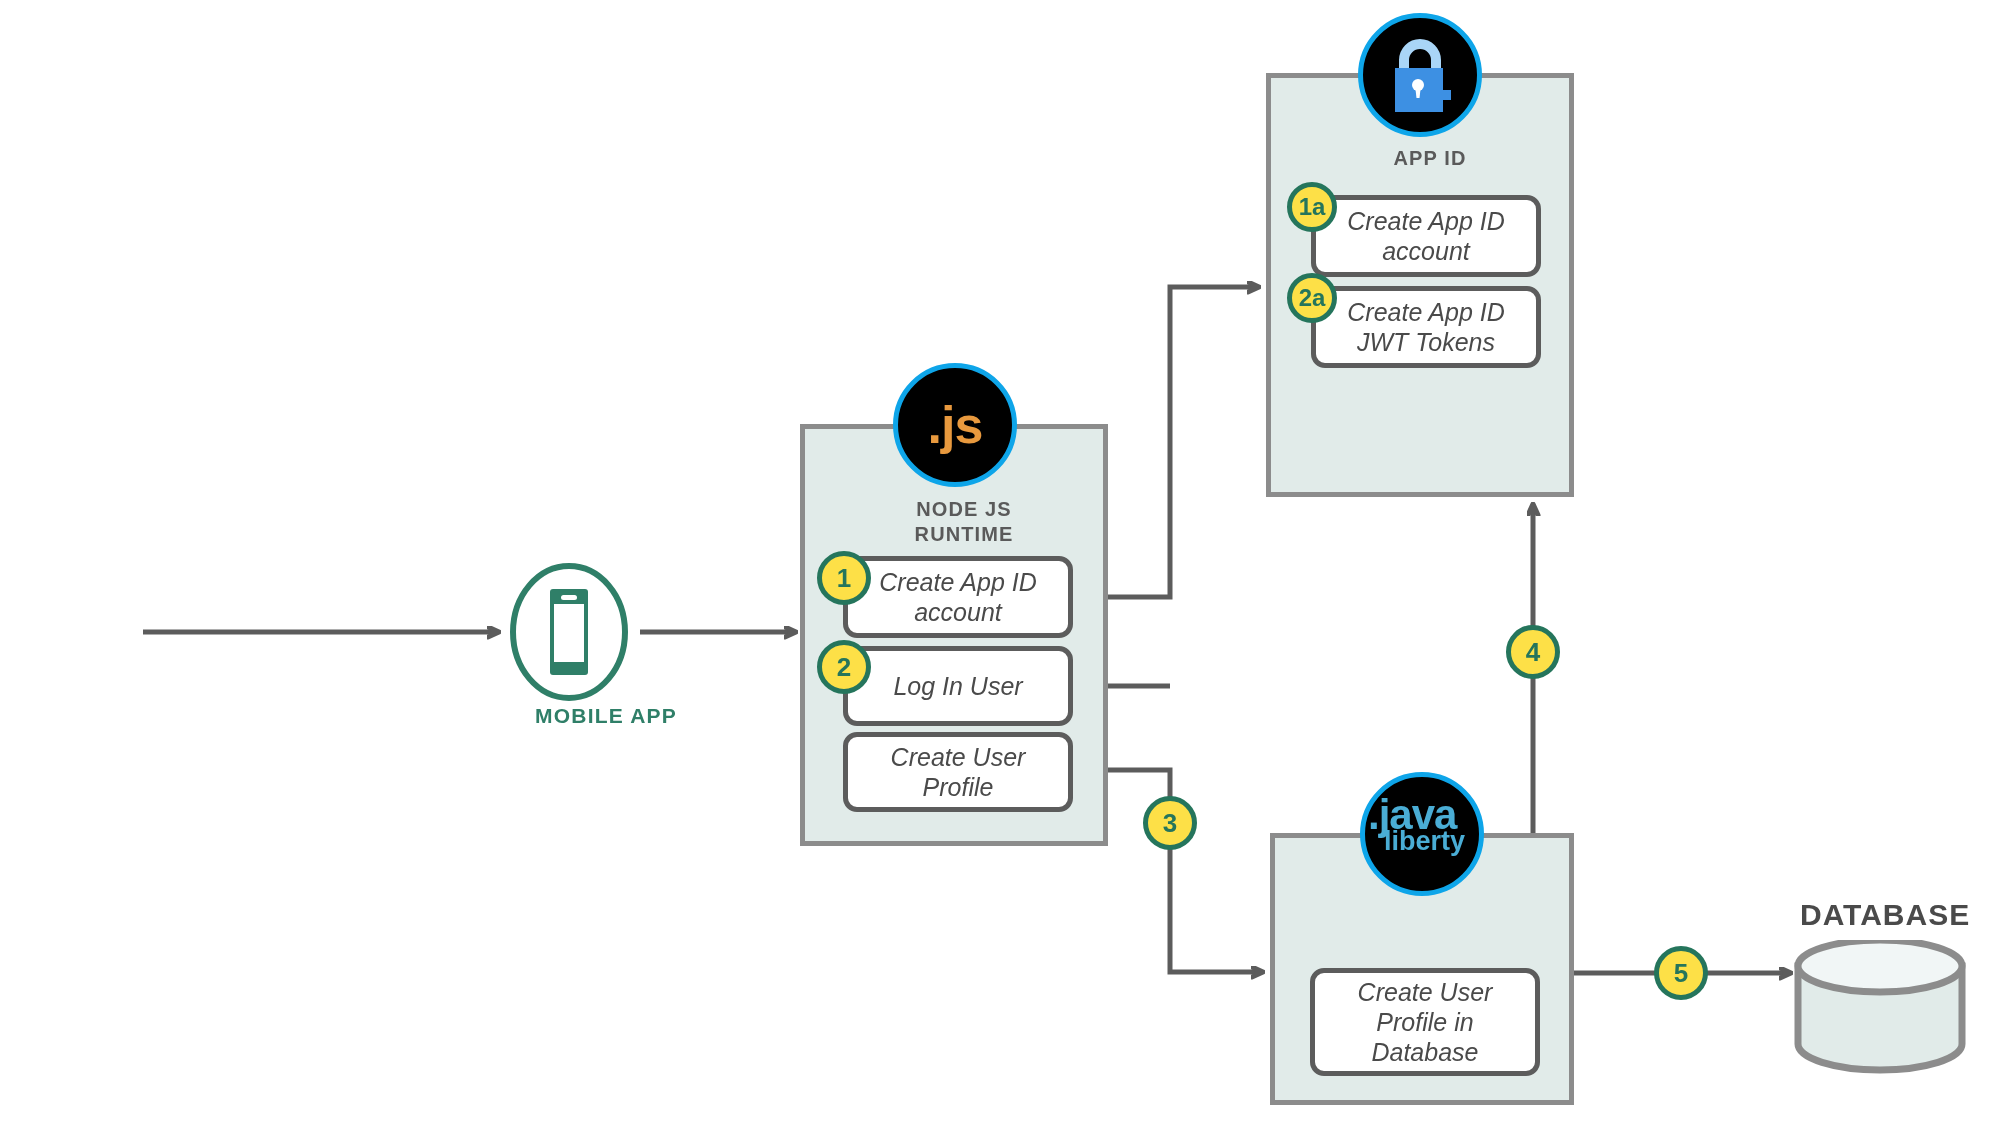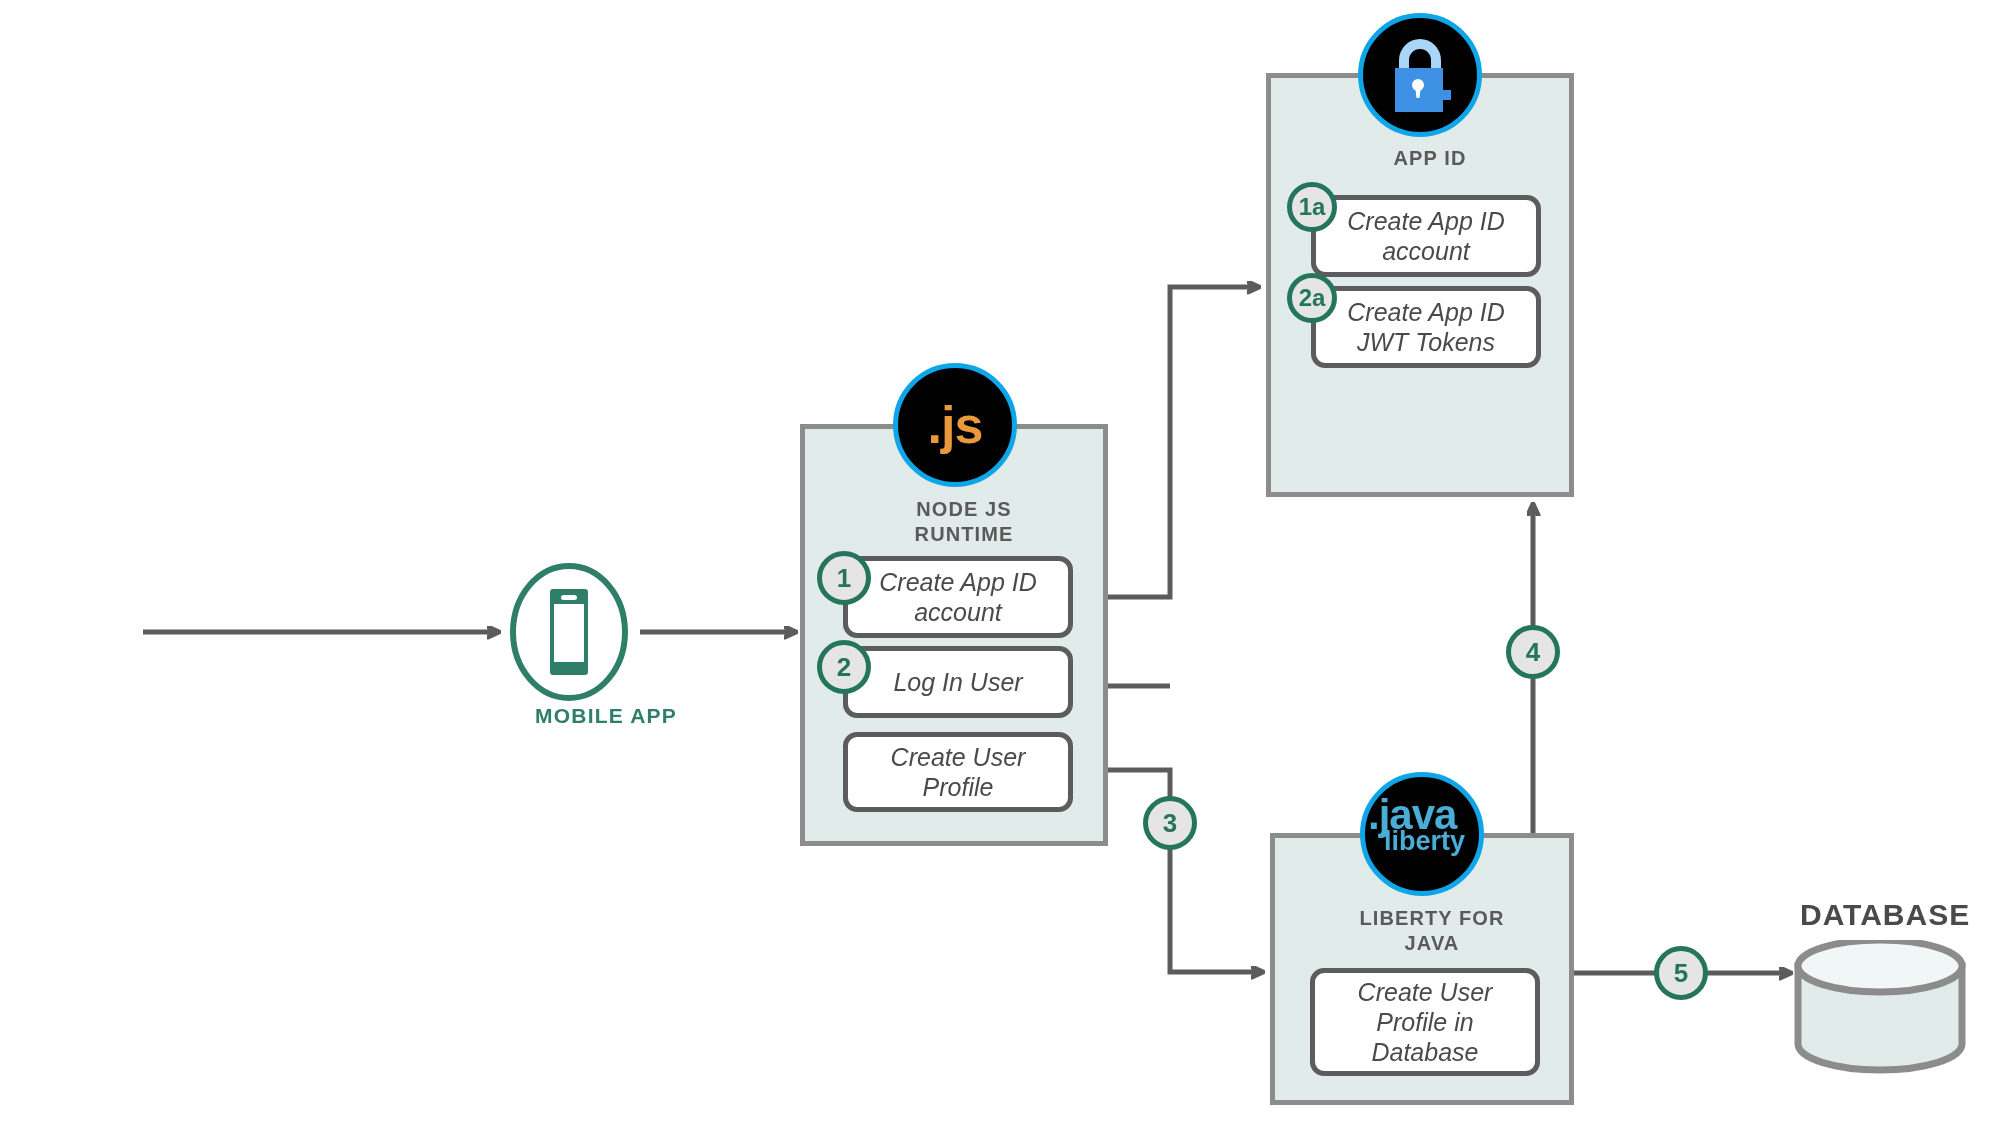--- a/index.html
+++ b/index.html
@@ -24,21 +24,21 @@
   
   .stepbox{
     position:absolute;background:#ffffff;border:5px solid #5c5c5c;border-radius:14px;
     box-sizing:border-box;display:flex;align-items:center;justify-content:center;
     text-align:center;color:#4a4a4a;font-size:25px;line-height:30px;
     white-space:pre-line;z-index:4;font-style:italic;
   }
 
   
   .num{
-    position:absolute;border-radius:50%;background:#e5e5e5;border:5px solid #25755c;
+    position:absolute;border-radius:50%;background:#fde047;border:5px solid #25755c;
     box-sizing:border-box;display:flex;align-items:center;justify-content:center;
     color:#25755c;font-weight:bold;z-index:8;
   }
   .num-lg{width:54px;height:54px;font-size:26px;}
   .num-sm{width:50px;height:50px;font-size:24px;}
 
   
   .badge{
     position:absolute;border-radius:50%;background:#000000;border:5px solid #0ea5e9;
     box-sizing:border-box;display:flex;align-items:center;justify-content:center;z-index:9;
@@ -111,21 +111,21 @@
   <div class="badge" style="left:893px;top:363px;width:124px;height:124px;">
     <span class="jslogo">.js</span>
   </div>
   <div class="zone-title" style="left:800px;top:497px;width:308px;">NODE JS
 RUNTIME</div>
 
   <div class="stepbox" style="left:843px;top:556px;width:230px;height:82px;">Create App ID
 account</div>
   <div class="num num-lg" style="left:817px;top:551px;">1</div>
 
-  <div class="stepbox" style="left:843px;top:646px;width:230px;height:72px;">Log In User</div>
+  <div class="stepbox" style="left:843px;top:646px;width:230px;height:80px;">Log In User</div>
   <div class="num num-lg" style="left:817px;top:640px;">2</div>
 
   <div class="stepbox" style="left:843px;top:732px;width:230px;height:80px;">Create User
 Profile</div>
 
   <div class="zone" style="left:1266px;top:73px;width:308px;height:424px;"></div>
   <div class="badge" style="left:1358px;top:13px;width:124px;height:124px;">
     <svg width="78" height="82" viewBox="0 0 78 82">
       <path d="M18,36 L18,26 a21,21 0 0 1 42,0 L60,36 L50,36 L50,26 a11,11 0 0 0 -22,0 L28,36 Z" fill="#a9d5f7"></path>
       <path d="M14,34 L62,34 L62,56 L70,56 L70,66 L62,66 L62,78 L14,78 Z" fill="#3d90e3"></path>
@@ -145,22 +145,20 @@
   <div class="num num-sm" style="left:1287px;top:273px;">2a</div>
 
 
   <div class="zone" style="left:1270px;top:833px;width:304px;height:272px;"></div>
   <div class="badge" style="left:1360px;top:772px;width:124px;height:124px;">
     <div class="javalogo">
       <div class="l1">.java</div>
       <div class="l2">liberty</div>
     </div>
   </div>
-  <div class="zone-title" style="left:1270px;top:906px;width:304px;">LIBERTY FOR
-JAVA</div>
 
   <div class="stepbox" style="left:1310px;top:968px;width:230px;height:108px;">Create User
 Profile in
 Database</div>
 
   <div class="db-label" style="left:1800px;top:898px;">DATABASE</div>
   <svg width="190" height="140" style="position:absolute;left:1790px;top:940px;">
     <path d="M8,26 L8,104 a82,26 0 0 0 164,0 L172,26 Z" fill="#e1ebe9" stroke="#8c8c8c" stroke-width="7"></path>
     <ellipse cx="90" cy="26" rx="82" ry="26" fill="#f1f6f6" stroke="#8c8c8c" stroke-width="7"></ellipse>
   </svg>

